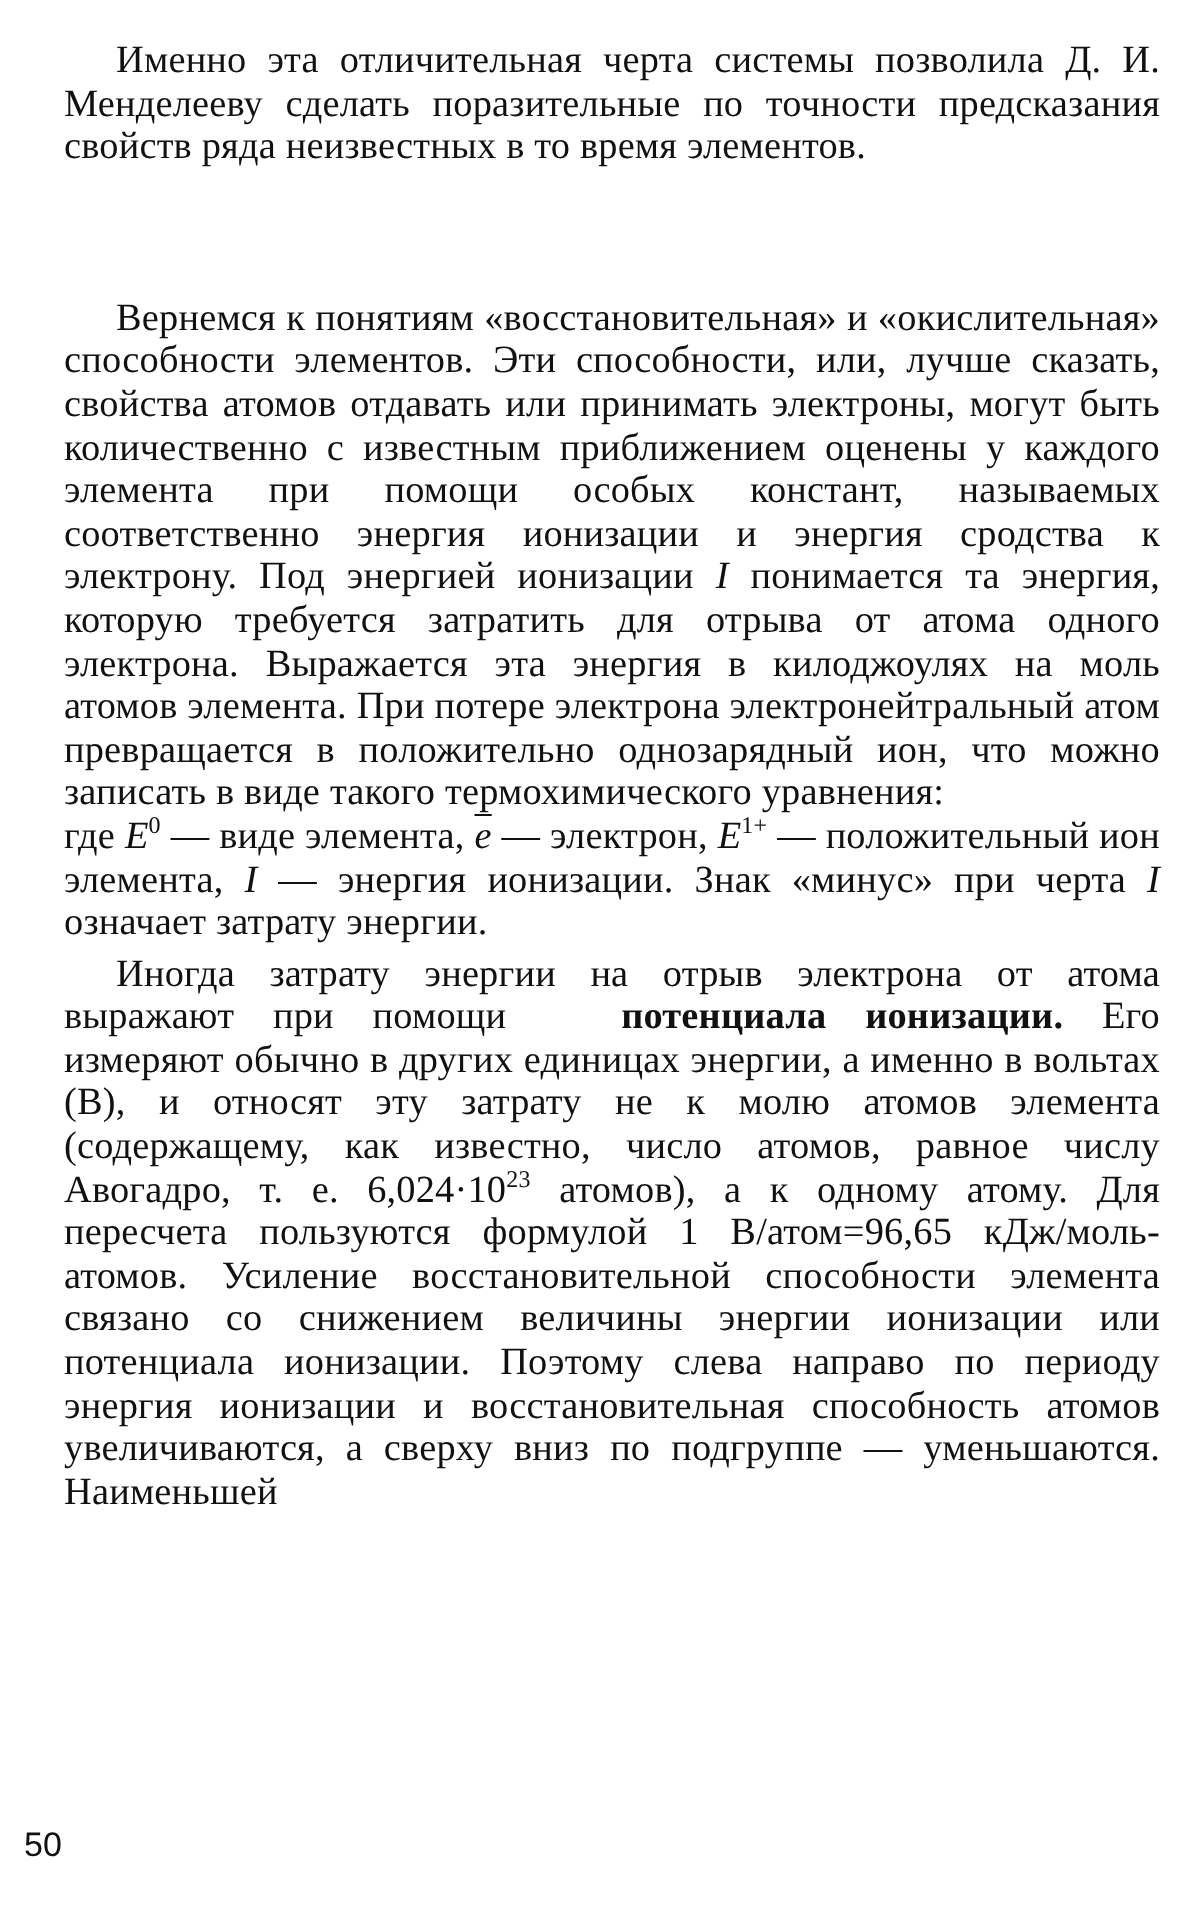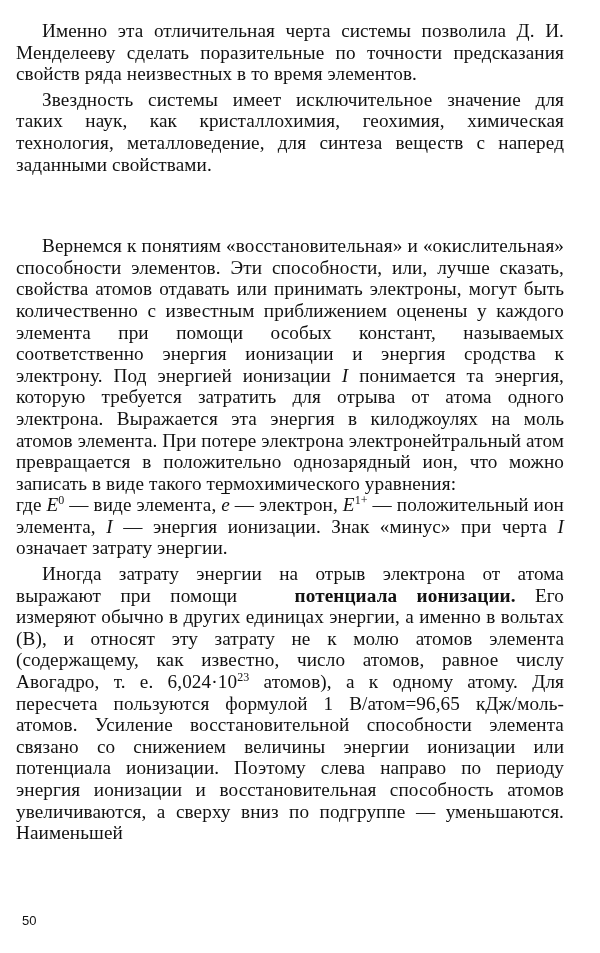--- a/index.html
+++ b/index.html
@@ -1,48 +1,47 @@
 <!DOCTYPE html>
 <html><head>
 <meta charset="utf-8">
 <style>
   html, body { margin: 0; padding: 0; background: #ffffff; }
   body {
     width: 600px; height: 953px; position: relative; overflow: hidden;
     font-family: "Liberation Serif", "DejaVu Serif", serif;
     color: #111111;
   }
-  .page { position: absolute; left: 16px; top: 20px; width: 548px; }
+  .page { position: absolute; left: 32px; top: 20px; width: 548px; }
   p {
     margin: 0; font-size: 19.2px; line-height: 21.6px;
     text-align: justify; text-indent: 26px; letter-spacing: 0.1px;
   }
   .gap-small { height: 4px; }
   .gap-large { height: 60px; }
   .formula {
     text-align: center; font-size: 19.2px; line-height: 22px;
     margin: 6px 0 8px 60px;
   }
   .it { font-style: italic; }
   .bold { font-weight: bold; margin-left: 38px; }
   .over { text-decoration: overline; font-style: italic; }
   sup { font-size: 12px; line-height: 0; }
   .noindent { text-indent: 0; }
   .page-number {
-    position: absolute; left: 22px; top: 913px;
-    font-size: 13px; font-family: "Liberation Sans", sans-serif;
+    position: absolute; left: 12px; top: 913px;
+    font-size: 17px; font-family: "Liberation Sans", sans-serif;
   }
 </style>
 </head>
 <body>
 
 <div class="page">
   <p>Именно эта отличительная черта системы позволила Д. И. Менделееву сделать поразительные по точности предсказания свойств ряда неизвестных в то время элементов.</p>
   <div class="gap-small"></div>
-  <p>Звездность системы имеет исключительное значение для таких наук, как кристаллохимия, геохимия, химическая технология, металловедение, для синтеза веществ с наперед заданными свойствами.</p>
   <div class="gap-large"></div>
   <p><span>Вернемся к понятиям «восстановительная» и «окислительная» способности элементов. Эти способности, или, лучше сказать, свойства атомов отдавать или принимать электроны, могут быть количественно с известным приближением оценены у каждого элемента при помощи особых констант, называемых соответственно энергия ионизации и энергия сродства к электрону.</span> <span>Под энергией ионизации </span><span class="it">I</span><span> понимается та энергия, которую требуется затратить для отрыва от атома одного электрона. Выражается эта энергия в килоджоулях на моль атомов элемента. При потере электрона электронейтральный атом превращается в положительно однозарядный ион, что можно записать в виде такого термохимического уравнения:</span></p>
 
 
   <p class="noindent"><span>где </span><span class="it">E</span><sup>0</sup><span> — виде элемента, </span><span class="over">e</span><span> — электрон, </span><span class="it">E</span><sup>1+</sup><span> — положительный ион элемента, </span><span class="it">I</span><span> — энергия ионизации. Знак «минус» при черта </span><span class="it">I</span><span> означает затрату энергии.</span></p>
   <div class="gap-small"></div>
   <p><span>Иногда затрату энергии на отрыв электрона от атома выражают при помощи </span><span class="bold">потенциала ионизации.</span><span> Его измеряют обычно в других единицах энергии, а именно в вольтах (В), и относят эту затрату не к молю атомов элемента (содержащему, как известно, число атомов, равное числу Авогадро, т. е. 6,024·10</span><sup>23</sup><span> атомов), а к одному атому. Для пересчета пользуются формулой 1 В/атом=96,65 кДж/моль-атомов. Усиление восстановительной способности элемента связано со снижением величины энергии ионизации или потенциала ионизации. Поэтому слева направо по периоду энергия ионизации и восстановительная способность атомов увеличиваются, а сверху вниз по подгруппе — уменьшаются. Наименьшей</span></p>
 </div>
 
 <div class="page-number">50</div>

